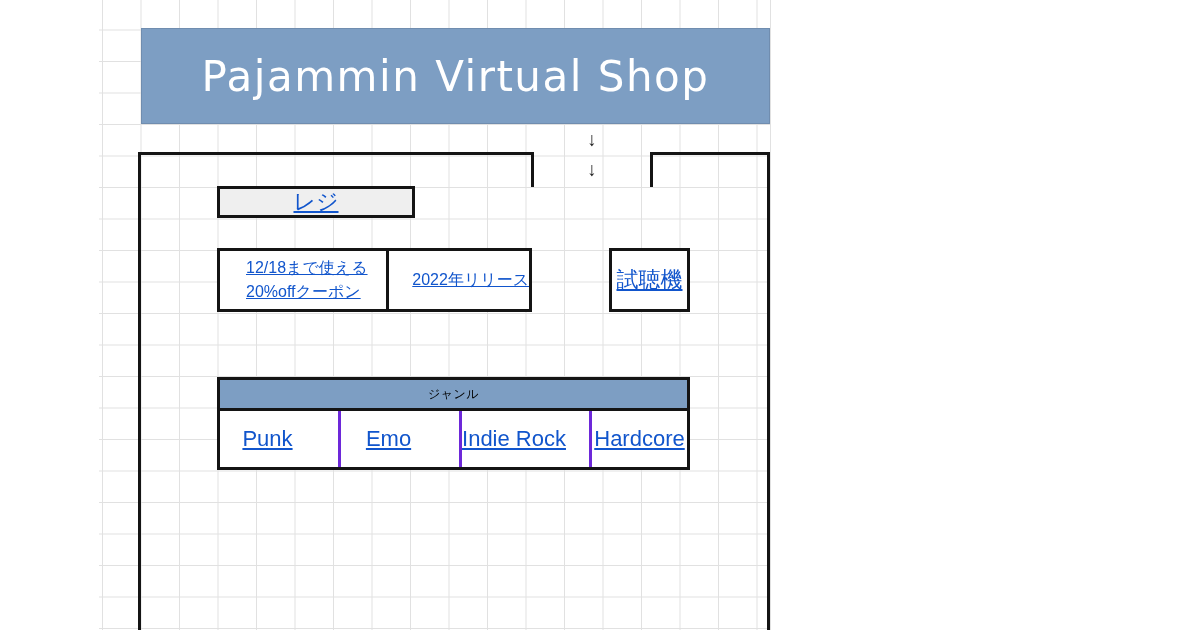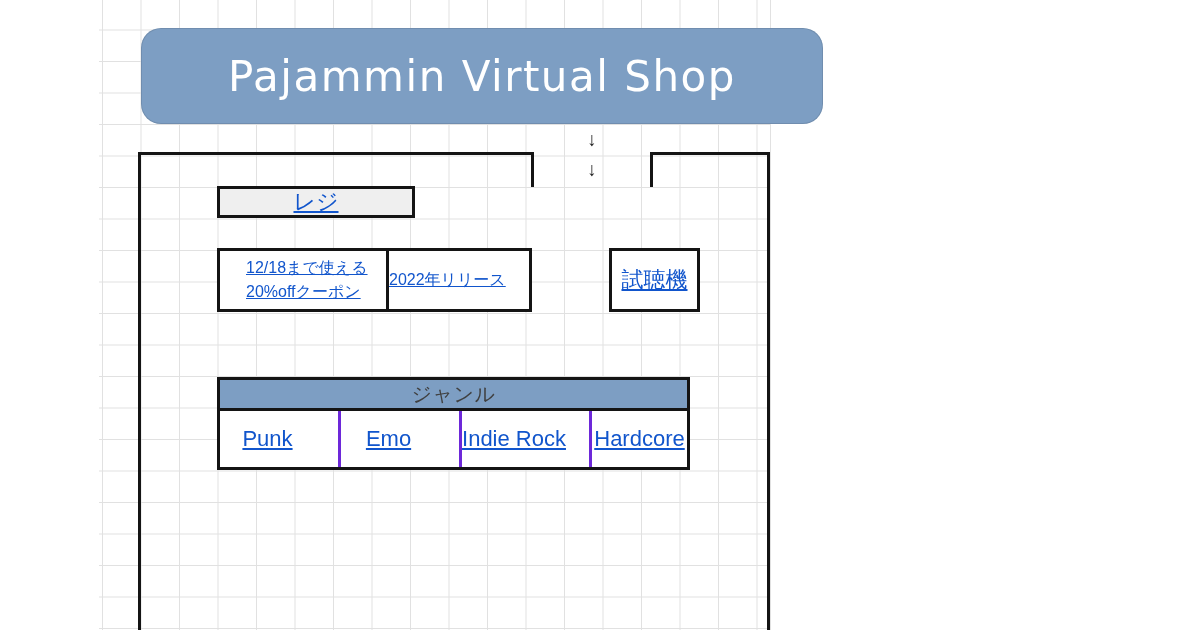--- a/index.html
+++ b/index.html
@@ -12,24 +12,23 @@
     position:absolute;left:99px;top:0;width:671px;height:630px;
     background-image:
       linear-gradient(to right,#e1e1e1 1px,transparent 1px),
       linear-gradient(to bottom,#e1e1e1 1px,transparent 1px);
     background-size:38.5px 100%,100% 31.5px;
     background-position:3px 0,0 -2px;
     border-right:1px solid #e1e1e1;
   }
   
   .banner{
-    position:absolute;left:141px;top:28px;width:682px;height:96px;
+    position:absolute;left:141px;top:28px;width:629px;height:96px;
     background:#7d9ec3;display:flex;align-items:center;justify-content:center;
     box-shadow:inset 0 0 0 1px rgba(0,0,0,0.10);
-    border-radius:20px;
   }
   .banner-text{
     color:#ffffff;font-family:"DejaVu Sans","Liberation Sans",sans-serif;
     font-size:42px;font-weight:400;letter-spacing:1.5px;white-space:nowrap;
   }
   
   .wall{position:absolute;background:#141414;}
   .wall-left{left:138px;top:152px;width:3px;height:478px;}
   .wall-top-left{left:138px;top:152px;width:396px;height:3px;}
   .wall-stub-left{left:531px;top:152px;width:3px;height:35px;}
@@ -53,41 +52,41 @@
     position:absolute;left:217px;top:186px;width:198px;height:32px;
     background:#efefef;border:3px solid #141414;box-sizing:border-box;
     display:flex;align-items:center;justify-content:center;
   }
   
   .promo{
     position:absolute;left:217px;top:248px;width:315px;height:64px;
     background:#ffffff;border:3px solid #141414;box-sizing:border-box;
     display:flex;
   }
-  .promo-cell{flex:1 1 50%;display:flex;align-items:center;justify-content:flex-start;}
+  .promo-cell{flex:1 1 50%;display:flex;align-items:center;justify-content:flex-end;}
   .promo-cell.first{border-right:3px solid #141414;justify-content:flex-start;padding-left:26px;}
   .promo-cell .lnk{font-size:16px;line-height:24px;}
   
   .listen{
-    position:absolute;left:609px;top:248px;width:91px;height:64px;
+    position:absolute;left:609px;top:248px;width:81px;height:64px;
     background:#ffffff;border:3px solid #141414;box-sizing:border-box;
     display:flex;align-items:center;justify-content:center;
   }
   
   .map-table{
     position:absolute;left:217px;width:473px;height:93px;
     border:3px solid #141414;box-sizing:border-box;background:#ffffff;
     display:flex;flex-direction:column;
   }
   .map-table.genre{top:377px;}
   .map-table.format{top:537px;}
   .map-table-header{
     height:28px;flex:0 0 28px;background:#7d9ec3;border-bottom:3px solid #141414;
     display:flex;align-items:center;justify-content:center;
-    color:#404040;font-size:20px;letter-spacing:0.5px;
+    color:#000000;font-size:12px;letter-spacing:0.5px;
   }
   .map-table-body{flex:1 1 auto;display:flex;gap:23px;}
   .map-cell{
     flex:1 1 25%;display:flex;align-items:center;justify-content:center;
     border-left:3px solid #6d28d9;
   }
   .map-cell:first-child{border-left:none;}
 </style>
 </head>
 <body>

